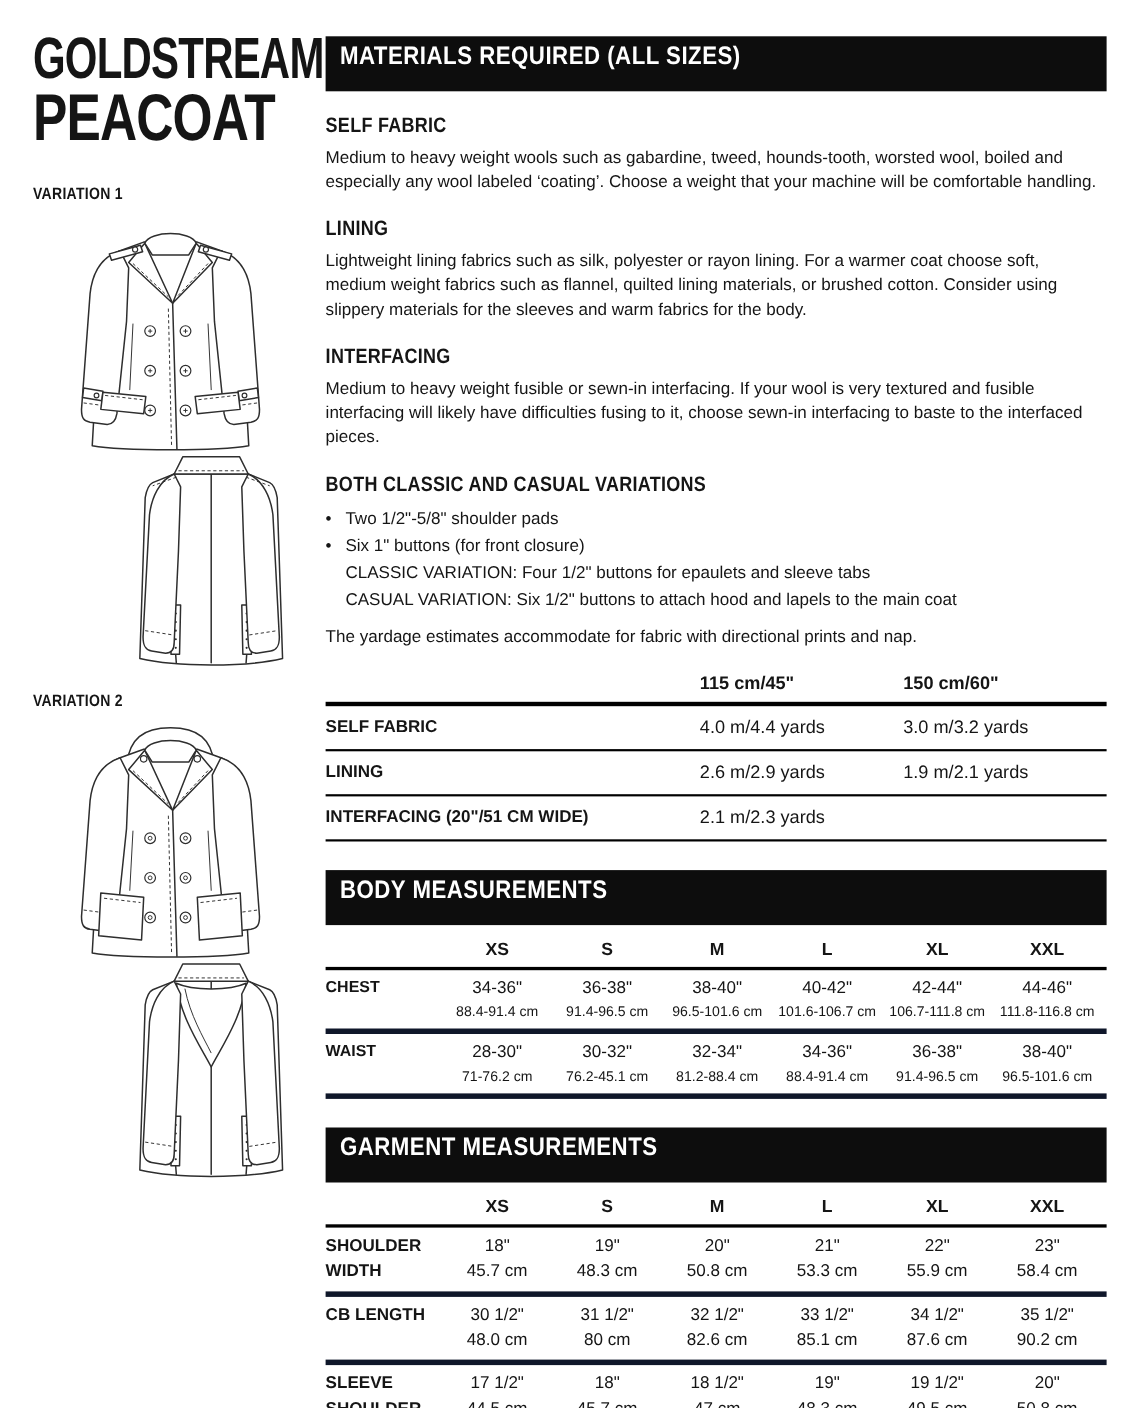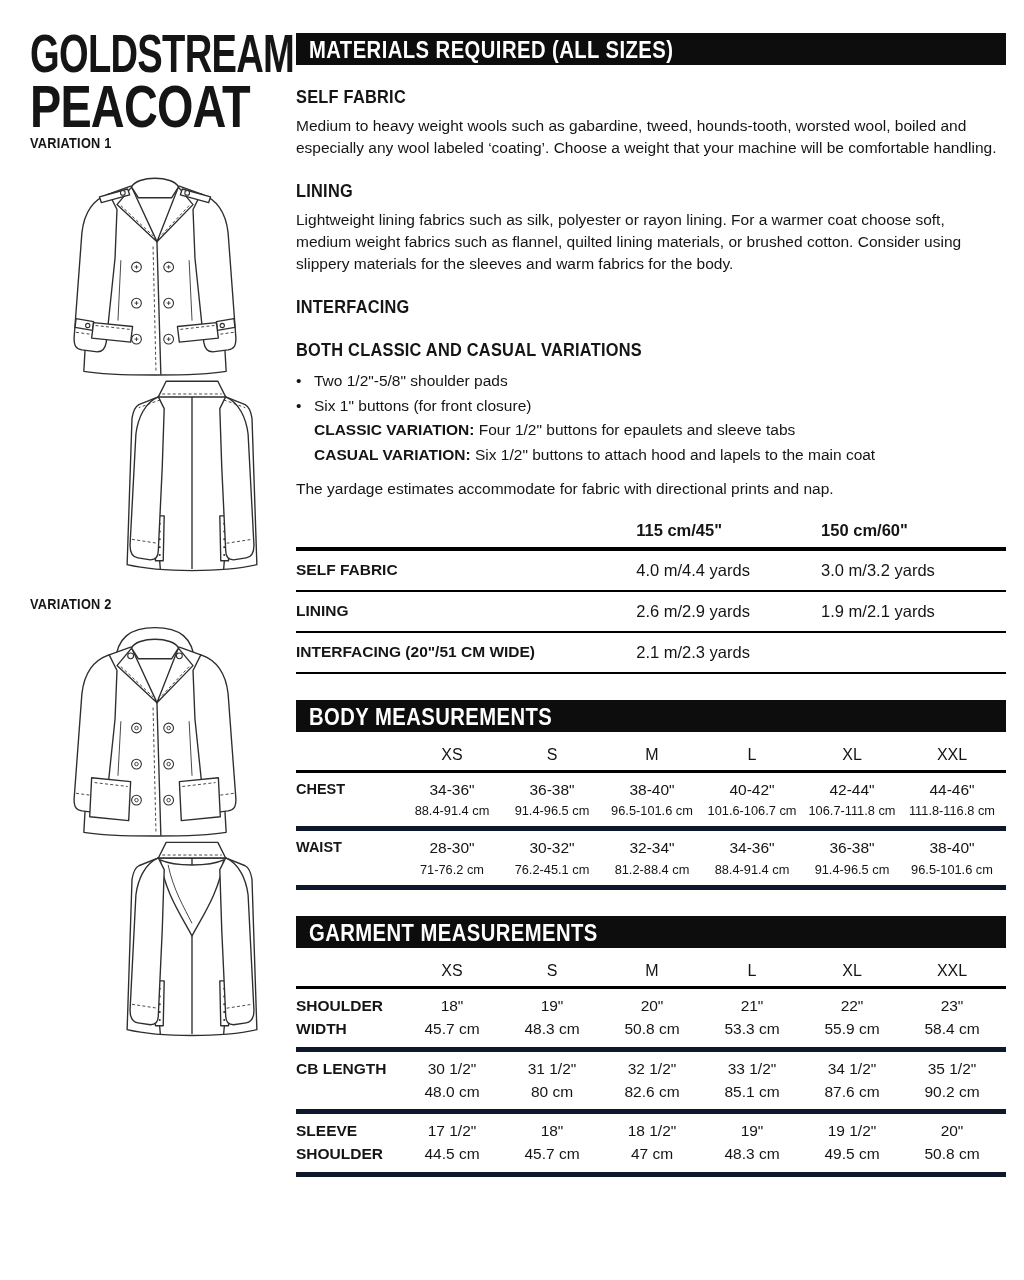--- a/index.html
+++ b/index.html
@@ -9,45 +9,45 @@
   .left-col{position:absolute;left:30px;top:30px;width:262px;}
   .title-line{display:block;font-weight:bold;line-height:.92;white-space:nowrap;}
   .tx1{font-size:53px;transform:scaleX(.72);transform-origin:0 0;letter-spacing:-1px;}
   .tx2{font-size:60px;transform:scaleX(.78);transform-origin:0 0;letter-spacing:-1px;}
   .badges{display:flex;gap:14px;margin-top:22px;margin-left:6px;}
   .badge{position:relative;width:94px;height:94px;border-radius:50%;
          background:radial-gradient(circle at 50% 45%,#2e2b28 0%,#171513 70%);
          display:flex;align-items:center;justify-content:center;}
   .badge::after{content:"";position:absolute;inset:5px;border:2px dotted #8f8a82;border-radius:50%;}
   .badge-text{color:#efece6;font-family:"Liberation Serif",serif;font-weight:bold;font-size:19px;letter-spacing:.5px;z-index:1;}
-  .var-label{font-weight:bold;font-size:15px;}
+  .var-label{font-weight:bold;font-size:15px;margin-top:34px;}
   .var-label span{display:inline-block;transform:scaleX(.85);transform-origin:0 50%;letter-spacing:.3px;}
   .coat{display:block;}
   .coat-back{margin-left:62px;margin-top:-14px;}
   
   .right-col{position:absolute;left:296px;top:33px;width:710px;}
-  .bar{background:#0d0d0d;color:#fff;font-weight:bold;font-size:23px;padding:5px 13px 2px;line-height:1.1;}
+  .bar{background:#0d0d0d;color:#fff;font-weight:bold;font-size:23px;padding:5px 13px 20px;line-height:1.1;}
   .bar span{display:inline-block;transform:scaleX(.88);transform-origin:0 50%;white-space:nowrap;letter-spacing:.5px;}
   .sec-h{font-weight:bold;font-size:19px;margin:21px 0 0;}
   .sec-h span{display:inline-block;transform:scaleX(.86);transform-origin:0 50%;letter-spacing:.3px;}
   .para{font-size:15.5px;line-height:1.42;margin:7px 0 0;max-width:706px;}
   .bullets{margin-top:8px;font-size:15.5px;line-height:1.58;}
   .b-line{display:flex;}
   .b-dot{width:18px;}
   .b-ind{padding-left:18px;}
-  .b-bold{font-weight:bold;}
+  .b-bold{font-weight:normal;}
   .note{font-size:15.5px;margin-top:13px;}
   
   .ytable{margin-top:8px;}
   .yrow{display:flex;align-items:center;font-size:16.5px;height:39px;border-bottom:2px solid #000;}
   .yhead{border-bottom:4px solid #000;height:33px;font-weight:bold;}
   .ylabel{width:368px;font-weight:bold;font-size:15.5px;}
   .ycell{width:200px;}
   
-  .sizes-row{display:flex;align-items:center;height:30px;border-bottom:3px solid #000;font-weight:normal;font-size:16px;margin-top:8px;}
+  .sizes-row{display:flex;align-items:center;height:30px;border-bottom:3px solid #000;font-weight:bold;font-size:16px;margin-top:8px;}
   .mlabel{width:106px;font-weight:bold;font-size:14.5px;line-height:1.55;}
   .mcell{width:100px;text-align:center;}
   .mrow{display:flex;border-bottom:5px solid #0f172a;padding:5px 0 6px;}
   .in-val{display:block;font-size:15.5px;line-height:1.5;}
   .cm-val{display:block;font-size:12.8px;line-height:1.5;}
   .gap1{margin-top:26px;}
   
   .s{stroke:#2e2e2e;stroke-width:1.4;fill:none;stroke-linejoin:round;stroke-linecap:round;}
   .f{fill:#fff;}
   .d{stroke:#2e2e2e;stroke-width:.9;fill:none;stroke-dasharray:3 2.4;}
@@ -229,20 +229,21 @@
       <span>MATERIALS REQUIRED (ALL SIZES)</span>
     </div>
 
     <div class="sec-h"><span>SELF FABRIC</span></div>
     <p class="para">Medium to heavy weight wools such as gabardine, tweed, hounds-tooth, worsted wool, boiled and especially any wool labeled ‘coating’. Choose a weight that your machine will be comfortable handling.</p>
 
     <div class="sec-h"><span>LINING</span></div>
     <p class="para">Lightweight lining fabrics such as silk, polyester or rayon lining. For a warmer coat choose soft, medium weight fabrics such as flannel, quilted lining materials, or brushed cotton. Consider using slippery materials for the sleeves and warm fabrics for the body.</p>
 
     <div class="sec-h"><span>INTERFACING</span></div>
+    <p class="para">Medium to heavy weight fusible or sewn-in interfacing. If your wool is very textured and fusible interfacing will likely have difficulties fusing to it, choose sewn-in interfacing to baste to the interfaced pieces.</p>
 
     <div class="sec-h"><span>BOTH CLASSIC AND CASUAL VARIATIONS</span></div>
     <div class="bullets">
       <div class="b-line">
         <span class="b-dot">•</span>
         <span>Two 1/2"-5/8" shoulder pads</span>
       </div>
       <div class="b-line">
         <span class="b-dot">•</span>
         <span>Six 1" buttons (for front closure)</span>

